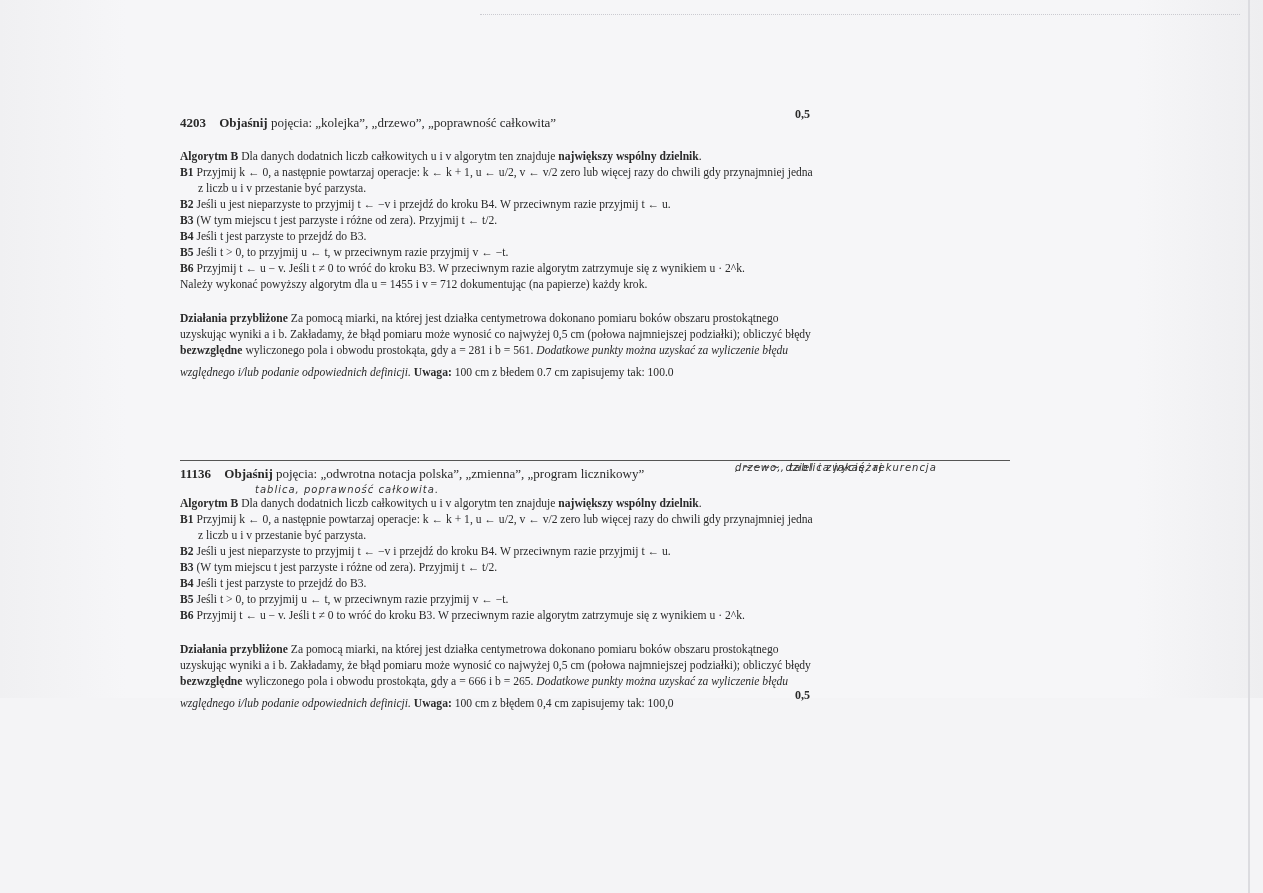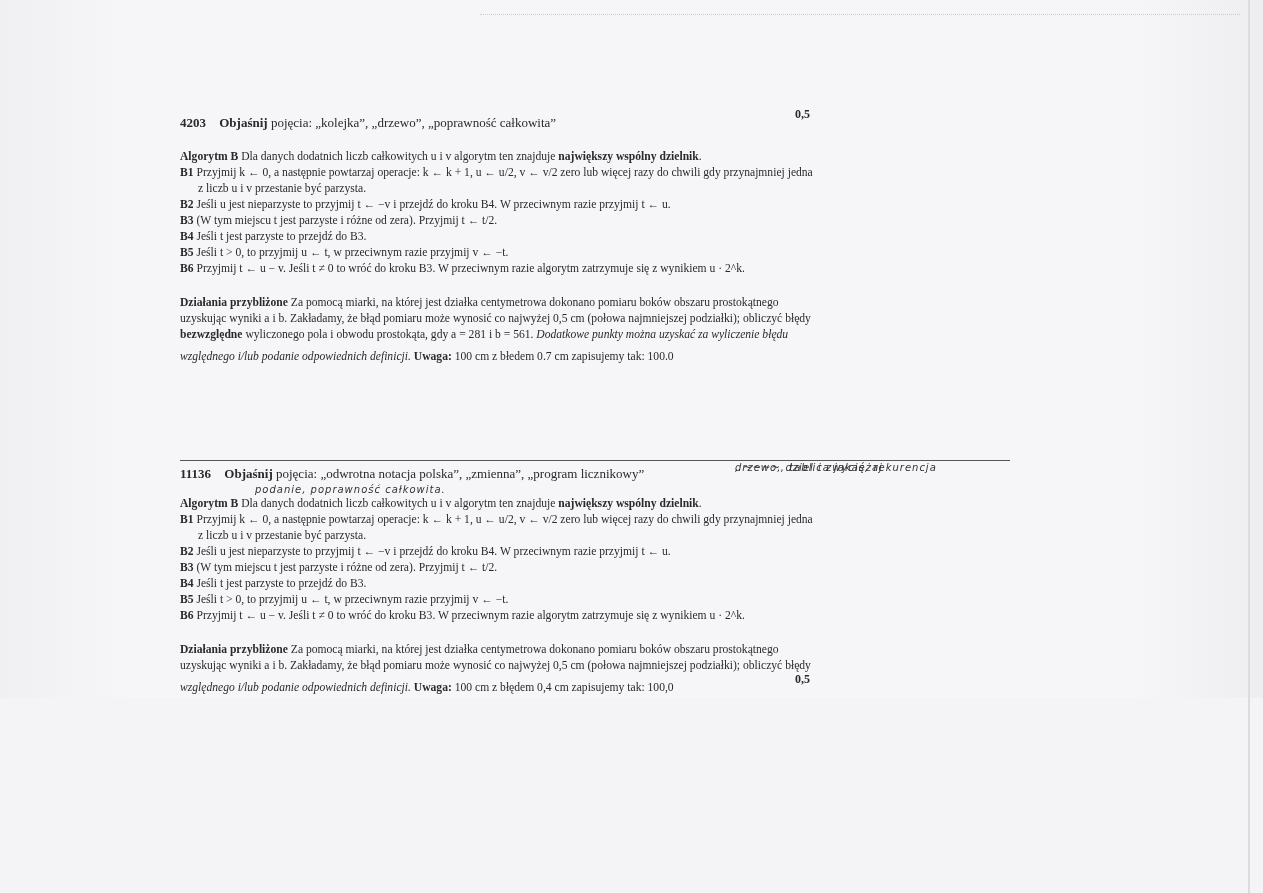--- a/index.html
+++ b/index.html
@@ -42,20 +42,21 @@
       <span>Dla danych dodatnich liczb całkowitych u i v algorytm ten znajduje</span>
       <b>największy wspólny dzielnik</b>.
     </div>
     <div class="line"><b>B1</b> <span>Przyjmij k ← 0, a następnie powtarzaj operacje: k ← k + 1, u ← u/2, v ← v/2 zero lub więcej razy do chwili gdy przynajmniej jedna</span></div>
     <div class="line indent">z liczb u i v przestanie być parzysta.</div>
     <div class="line"><b>B2</b> <span>Jeśli u jest nieparzyste to przyjmij t ← −v i przejdź do kroku B4. W przeciwnym razie przyjmij t ← u.</span></div>
     <div class="line"><b>B3</b> <span>(W tym miejscu t jest parzyste i różne od zera). Przyjmij t ← t/2.</span></div>
     <div class="line"><b>B4</b> <span>Jeśli t jest parzyste to przejdź do B3.</span></div>
     <div class="line"><b>B5</b> <span>Jeśli t &gt; 0, to przyjmij u ← t, w przeciwnym razie przyjmij v ← −t.</span></div>
     <div class="line"><b>B6</b> <span>Przyjmij t ← u − v. Jeśli t ≠ 0 to wróć do kroku B3. W przeciwnym razie algorytm zatrzymuje się z wynikiem u · 2^k.</span></div>
+    <div class="line">Należy wykonać powyższy algorytm dla u = 1455 i v = 712 dokumentując (na papierze) każdy krok.</div>
     <div style="height:18px"></div>
     <div class="line"><b>Działania przybliżone</b> <span>Za pomocą miarki, na której jest działka centymetrowa dokonano pomiaru boków obszaru prostokątnego</span></div>
     <div class="line">uzyskując wyniki a i b. Zakładamy, że błąd pomiaru może wynosić co najwyżej 0,5 cm (połowa najmniejszej podziałki); obliczyć błędy</div>
     <div class="line"><b>bezwzględne</b> <span>wyliczonego pola i obwodu prostokąta, gdy a = 281 i b = 561.</span> <span class="it">Dodatkowe punkty można uzyskać za wyliczenie błędu</span></div>
     <div class="line" style="margin-top:6px"><span class="it">względnego i/lub podanie odpowiednich definicji.</span> <b>Uwaga:</b> <span>100 cm z błedem 0.7 cm zapisujemy tak: 100.0</span><span class="sup" style="position:absolute;left:615px;top:-9px;">0,5</span></div>
   </div>
 
   <div class="sep"></div>
 
   <div class="block" style="top:466px;">
@@ -73,19 +74,20 @@
     <div class="line"><b>B1</b> <span>Przyjmij k ← 0, a następnie powtarzaj operacje: k ← k + 1, u ← u/2, v ← v/2 zero lub więcej razy do chwili gdy przynajmniej jedna</span></div>
     <div class="line indent">z liczb u i v przestanie być parzysta.</div>
     <div class="line"><b>B2</b> <span>Jeśli u jest nieparzyste to przyjmij t ← −v i przejdź do kroku B4. W przeciwnym razie przyjmij t ← u.</span></div>
     <div class="line"><b>B3</b> <span>(W tym miejscu t jest parzyste i różne od zera). Przyjmij t ← t/2.</span></div>
     <div class="line"><b>B4</b> <span>Jeśli t jest parzyste to przejdź do B3.</span></div>
     <div class="line"><b>B5</b> <span>Jeśli t &gt; 0, to przyjmij u ← t, w przeciwnym razie przyjmij v ← −t.</span></div>
     <div class="line"><b>B6</b> <span>Przyjmij t ← u − v. Jeśli t ≠ 0 to wróć do kroku B3. W przeciwnym razie algorytm zatrzymuje się z wynikiem u · 2^k.</span></div>
     <div style="height:18px"></div>
     <div class="line"><b>Działania przybliżone</b> <span>Za pomocą miarki, na której jest działka centymetrowa dokonano pomiaru boków obszaru prostokątnego</span></div>
     <div class="line">uzyskując wyniki a i b. Zakładamy, że błąd pomiaru może wynosić co najwyżej 0,5 cm (połowa najmniejszej podziałki); obliczyć błędy</div>
+    <div class="line"><b>bezwzględne</b> <span>wyliczonego pola i obwodu prostokąta, gdy a = 666 i b = 265.</span> <span class="it">Dodatkowe punkty można uzyskać za wyliczenie błędu</span></div>
     <div class="line" style="margin-top:6px;position:relative"><span class="it">względnego i/lub podanie odpowiednich definicji.</span> <b>Uwaga:</b> <span>100 cm z błędem 0,4 cm zapisujemy tak: 100,0</span><span class="sup" style="position:absolute;left:615px;top:-9px;">0,5</span></div>
   </div>
 
   <div class="hand" style="left:735px;top:462px;">, ~~~~, tablica jakaś, rekurencja</div>
   <div class="hand" style="left:735px;top:462px;">drzewo, dziel i zwyciężaj</div>
-  <div class="hand" style="left:255px;top:484px;">podanie, poprawność całkowita.</div>
+  <div class="hand" style="left:255px;top:484px;">tablica, poprawność całkowita.</div>
 </div>
 
 </body></html>

